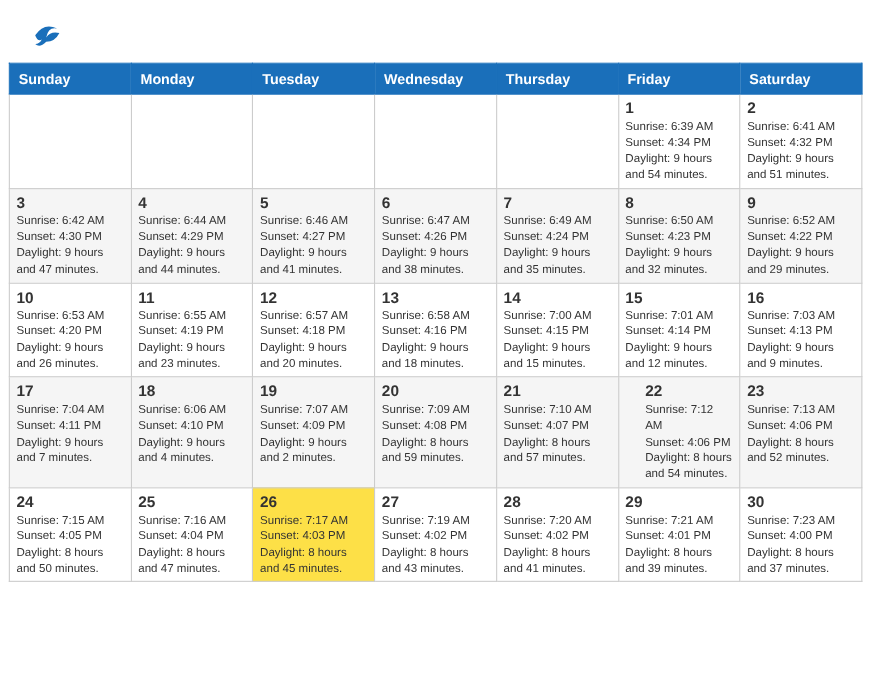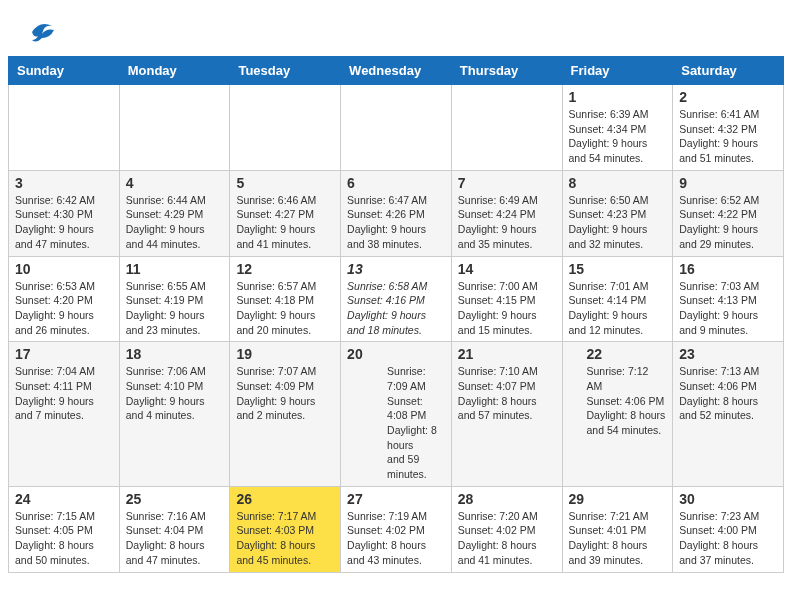--- a/index.html
+++ b/index.html
@@ -146,21 +146,21 @@
 Daylight: 9 hours
 and 23 minutes.</div>
           </td>
           <td style="background: rgb(255, 255, 255);">
             <div class="day-num">12</div>
             <div class="day-info" style="white-space: pre-line;">Sunrise: 6:57 AM
 Sunset: 4:18 PM
 Daylight: 9 hours
 and 20 minutes.</div>
           </td>
-          <td style="background: rgb(255, 255, 255); font-style: italic;">
+          <td style="background: rgb(255, 255, 255);">
             <div class="day-num">13</div>
             <div class="day-info" style="white-space: pre-line;">Sunrise: 6:58 AM
 Sunset: 4:16 PM
 Daylight: 9 hours
 and 18 minutes.</div>
           </td>
           <td style="background: rgb(255, 255, 255);">
             <div class="day-num">14</div>
             <div class="day-info" style="white-space: pre-line;">Sunrise: 7:00 AM
 Sunset: 4:15 PM
@@ -185,35 +185,35 @@
         <tr>
           <td style="background: rgb(245, 245, 245); margin-left: 20px;">
             <div class="day-num">17</div>
             <div class="day-info" style="white-space: pre-line;">Sunrise: 7:04 AM
 Sunset: 4:11 PM
 Daylight: 9 hours
 and 7 minutes.</div>
           </td>
           <td style="background: rgb(245, 245, 245);">
             <div class="day-num">18</div>
-            <div class="day-info" style="white-space: pre-line;">Sunrise: 7:06 AM
+            <div class="day-info" style="white-space: pre-line;">Sunrise: 6:06 AM
 Sunset: 4:10 PM
 Daylight: 9 hours
 and 4 minutes.</div>
           </td>
           <td style="background: rgb(245, 245, 245);">
             <div class="day-num">19</div>
             <div class="day-info" style="white-space: pre-line;">Sunrise: 7:07 AM
 Sunset: 4:09 PM
 Daylight: 9 hours
 and 2 minutes.</div>
           </td>
           <td style="background: rgb(245, 245, 245);">
             <div class="day-num">20</div>
-            <div class="day-info" style="white-space: pre-line; margin-left: 40px;">Sunrise: 7:09 AM
+            <div class="day-info" style="white-space: pre-line;">Sunrise: 7:09 AM
 Sunset: 4:08 PM
 Daylight: 8 hours
 and 59 minutes.</div>
           </td>
           <td style="background: rgb(245, 245, 245);">
             <div class="day-num">21</div>
             <div class="day-info" style="white-space: pre-line;">Sunrise: 7:10 AM
 Sunset: 4:07 PM
 Daylight: 8 hours
 and 57 minutes.</div>

